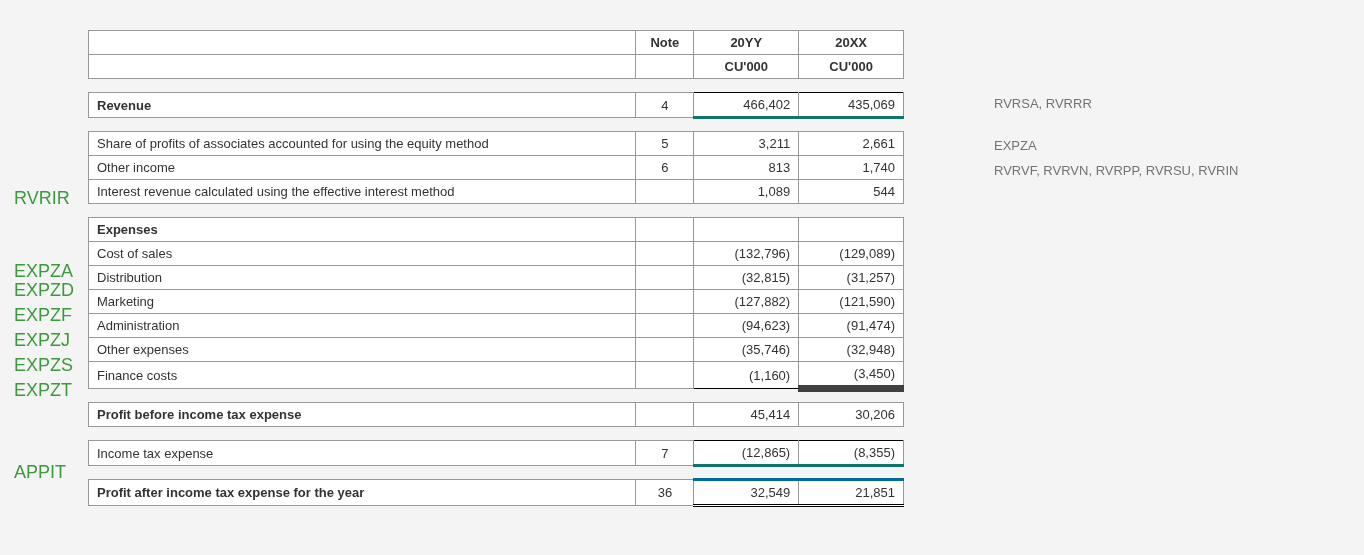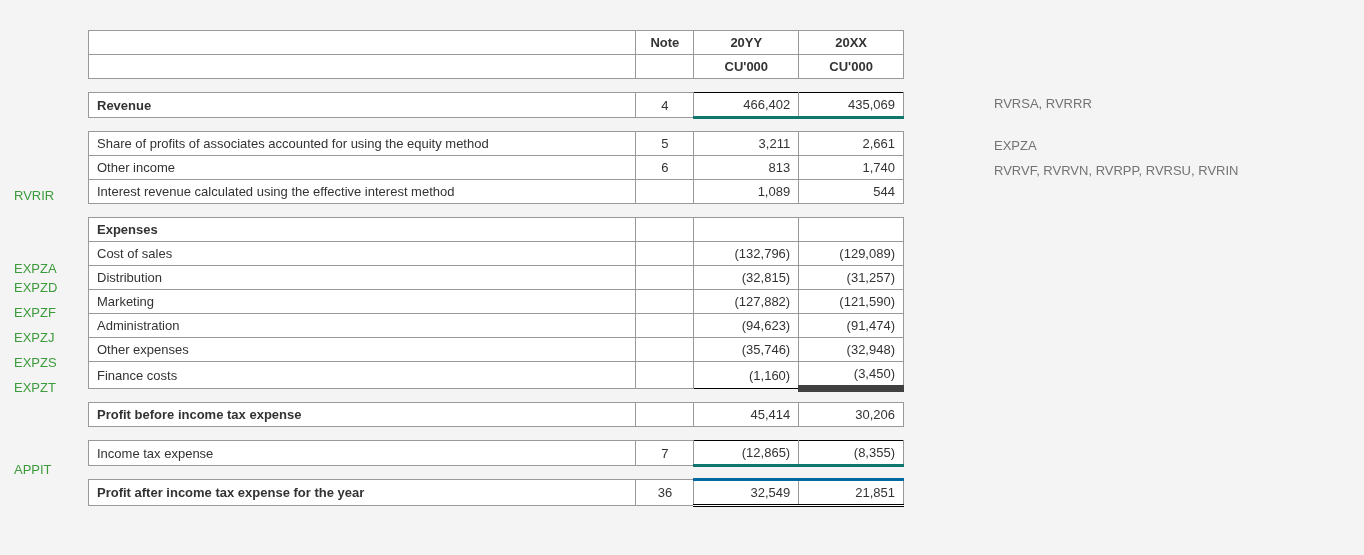--- a/index.html
+++ b/index.html
@@ -37,21 +37,21 @@
   .hdr { font-weight: bold; text-align: center; }
   .bold { font-weight: bold; }
   .spacer-row td { border: none; background: transparent; height: 14px; padding: 0; }
   .num-emph { border-top: 1px solid #000; border-bottom: 3px solid #0f766e; }
   .num-emph-dbl { border-top: 3px solid #0369a1; border-bottom: 3px double #000; }
   .left-tag {
     position: absolute;
     left: 14px;
     width: 72px;
     color: #3b9b3b;
-    font-size: 13px;
+    font-size: 18px;
     text-align: left;
   }
   .right-tag {
     position: absolute;
     left: 994px;
     color: #737373;
     font-size: 13px;
     white-space: nowrap;
   }
 </style>

